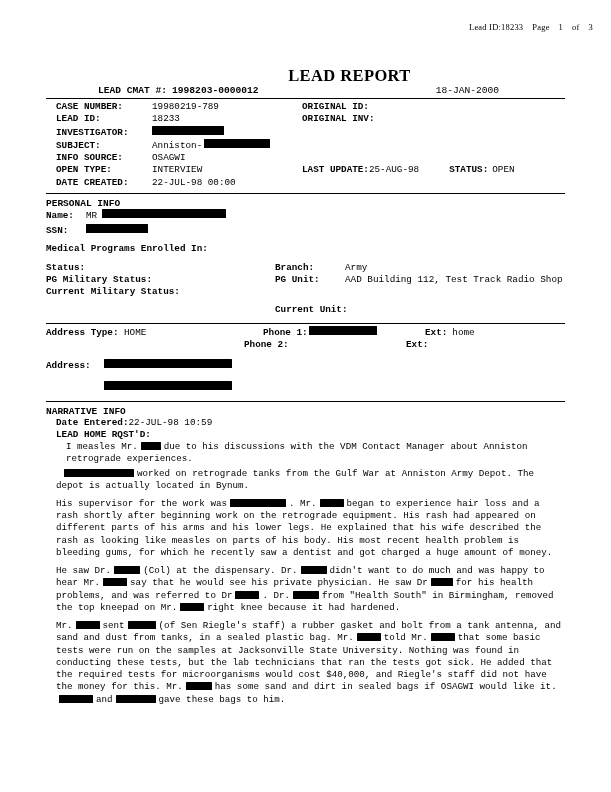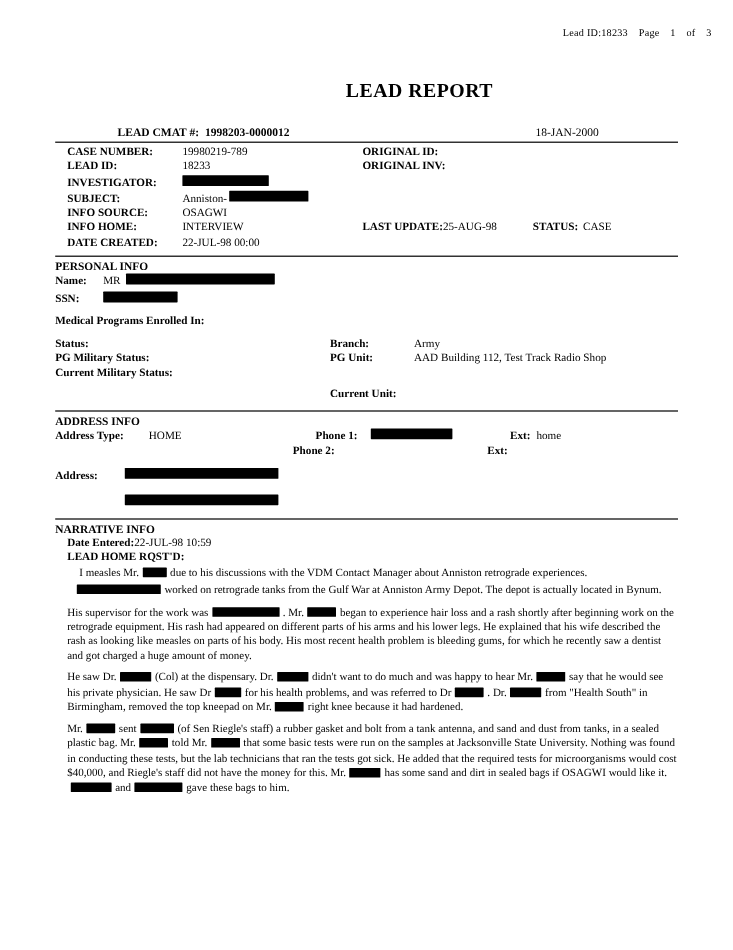--- a/index.html
+++ b/index.html
@@ -43,24 +43,25 @@
     width: 611px;
     text-align: center;
     font-size: 16.5px;
     font-weight: bold;
     letter-spacing: 0.4px;
     margin-left: 44px;
   }
 
   .content {
     position: absolute;
-    top: 104px;
+    top: 84px;
     left: 46px;
     width: 519px;
     font-size: 9.3px;
+    font-family: Liberation Mono, monospace;
   }
 
   .rule {
     border-bottom: 1.1px solid #000;
     width: 100%;
   }
 
   .cmat-row {
     display: flex;
     align-items: baseline;
@@ -184,26 +185,26 @@
       <div class="row">
         <span class="lbl c1 pad-l10">SUBJECT:</span>
         <span class="val">Anniston-</span>
         <span class="redact redact-tall" style="width:66px;margin-left:2px;"></span>
       </div>
       <div class="row">
         <span class="lbl c1 pad-l10">INFO SOURCE:</span>
         <span class="val">OSAGWI</span>
       </div>
       <div class="row">
-        <span class="lbl c1 pad-l10">INFO HOME:</span>
+        <span class="lbl c1 pad-l10">OPEN TYPE:</span>
         <span class="val c1v">INTERVIEW</span>
         <span class="lbl">LAST UPDATE:</span>
         <span class="val">25-AUG-98</span>
         <span class="lbl" style="margin-left:30px;">STATUS:</span>
-        <span class="val" style="margin-left:4px;">CASE</span>
+        <span class="val" style="margin-left:4px;">OPEN</span>
       </div>
       <div class="row">
         <span class="lbl c1 pad-l10">DATE CREATED:</span>
         <span class="val">22-JUL-98 00:00</span>
       </div>
     </div>
 
     <div class="spacer4"></div>
     <div class="rule"></div>
 
@@ -240,21 +241,20 @@
       <div class="spacer6"></div>
       <div class="row">
         <span class="lbl" style="margin-left:229px;">Current Unit:</span>
       </div>
     </div>
 
     <div class="spacer6"></div>
     <div class="rule"></div>
 
     <div class="sec">
-      <div class="section-head">ADDRESS INFO</div>
       <div class="row">
         <span class="lbl" style="width:78px;flex:0 0 78px;">Address Type:</span>
         <span class="val" style="width:120px;flex:0 0 120px;">HOME</span>
         <span class="lbl" style="width:46px;flex:0 0 46px;margin-left:19px;">Phone 1:</span>
         <span class="redact redact-tall" style="width:68px;"></span>
         <span class="lbl" style="margin-left:48px;">Ext:</span>
         <span class="val" style="margin-left:5px;">home</span>
       </div>
       <div class="row">
         <span style="width:198px;flex:0 0 198px;"></span>

